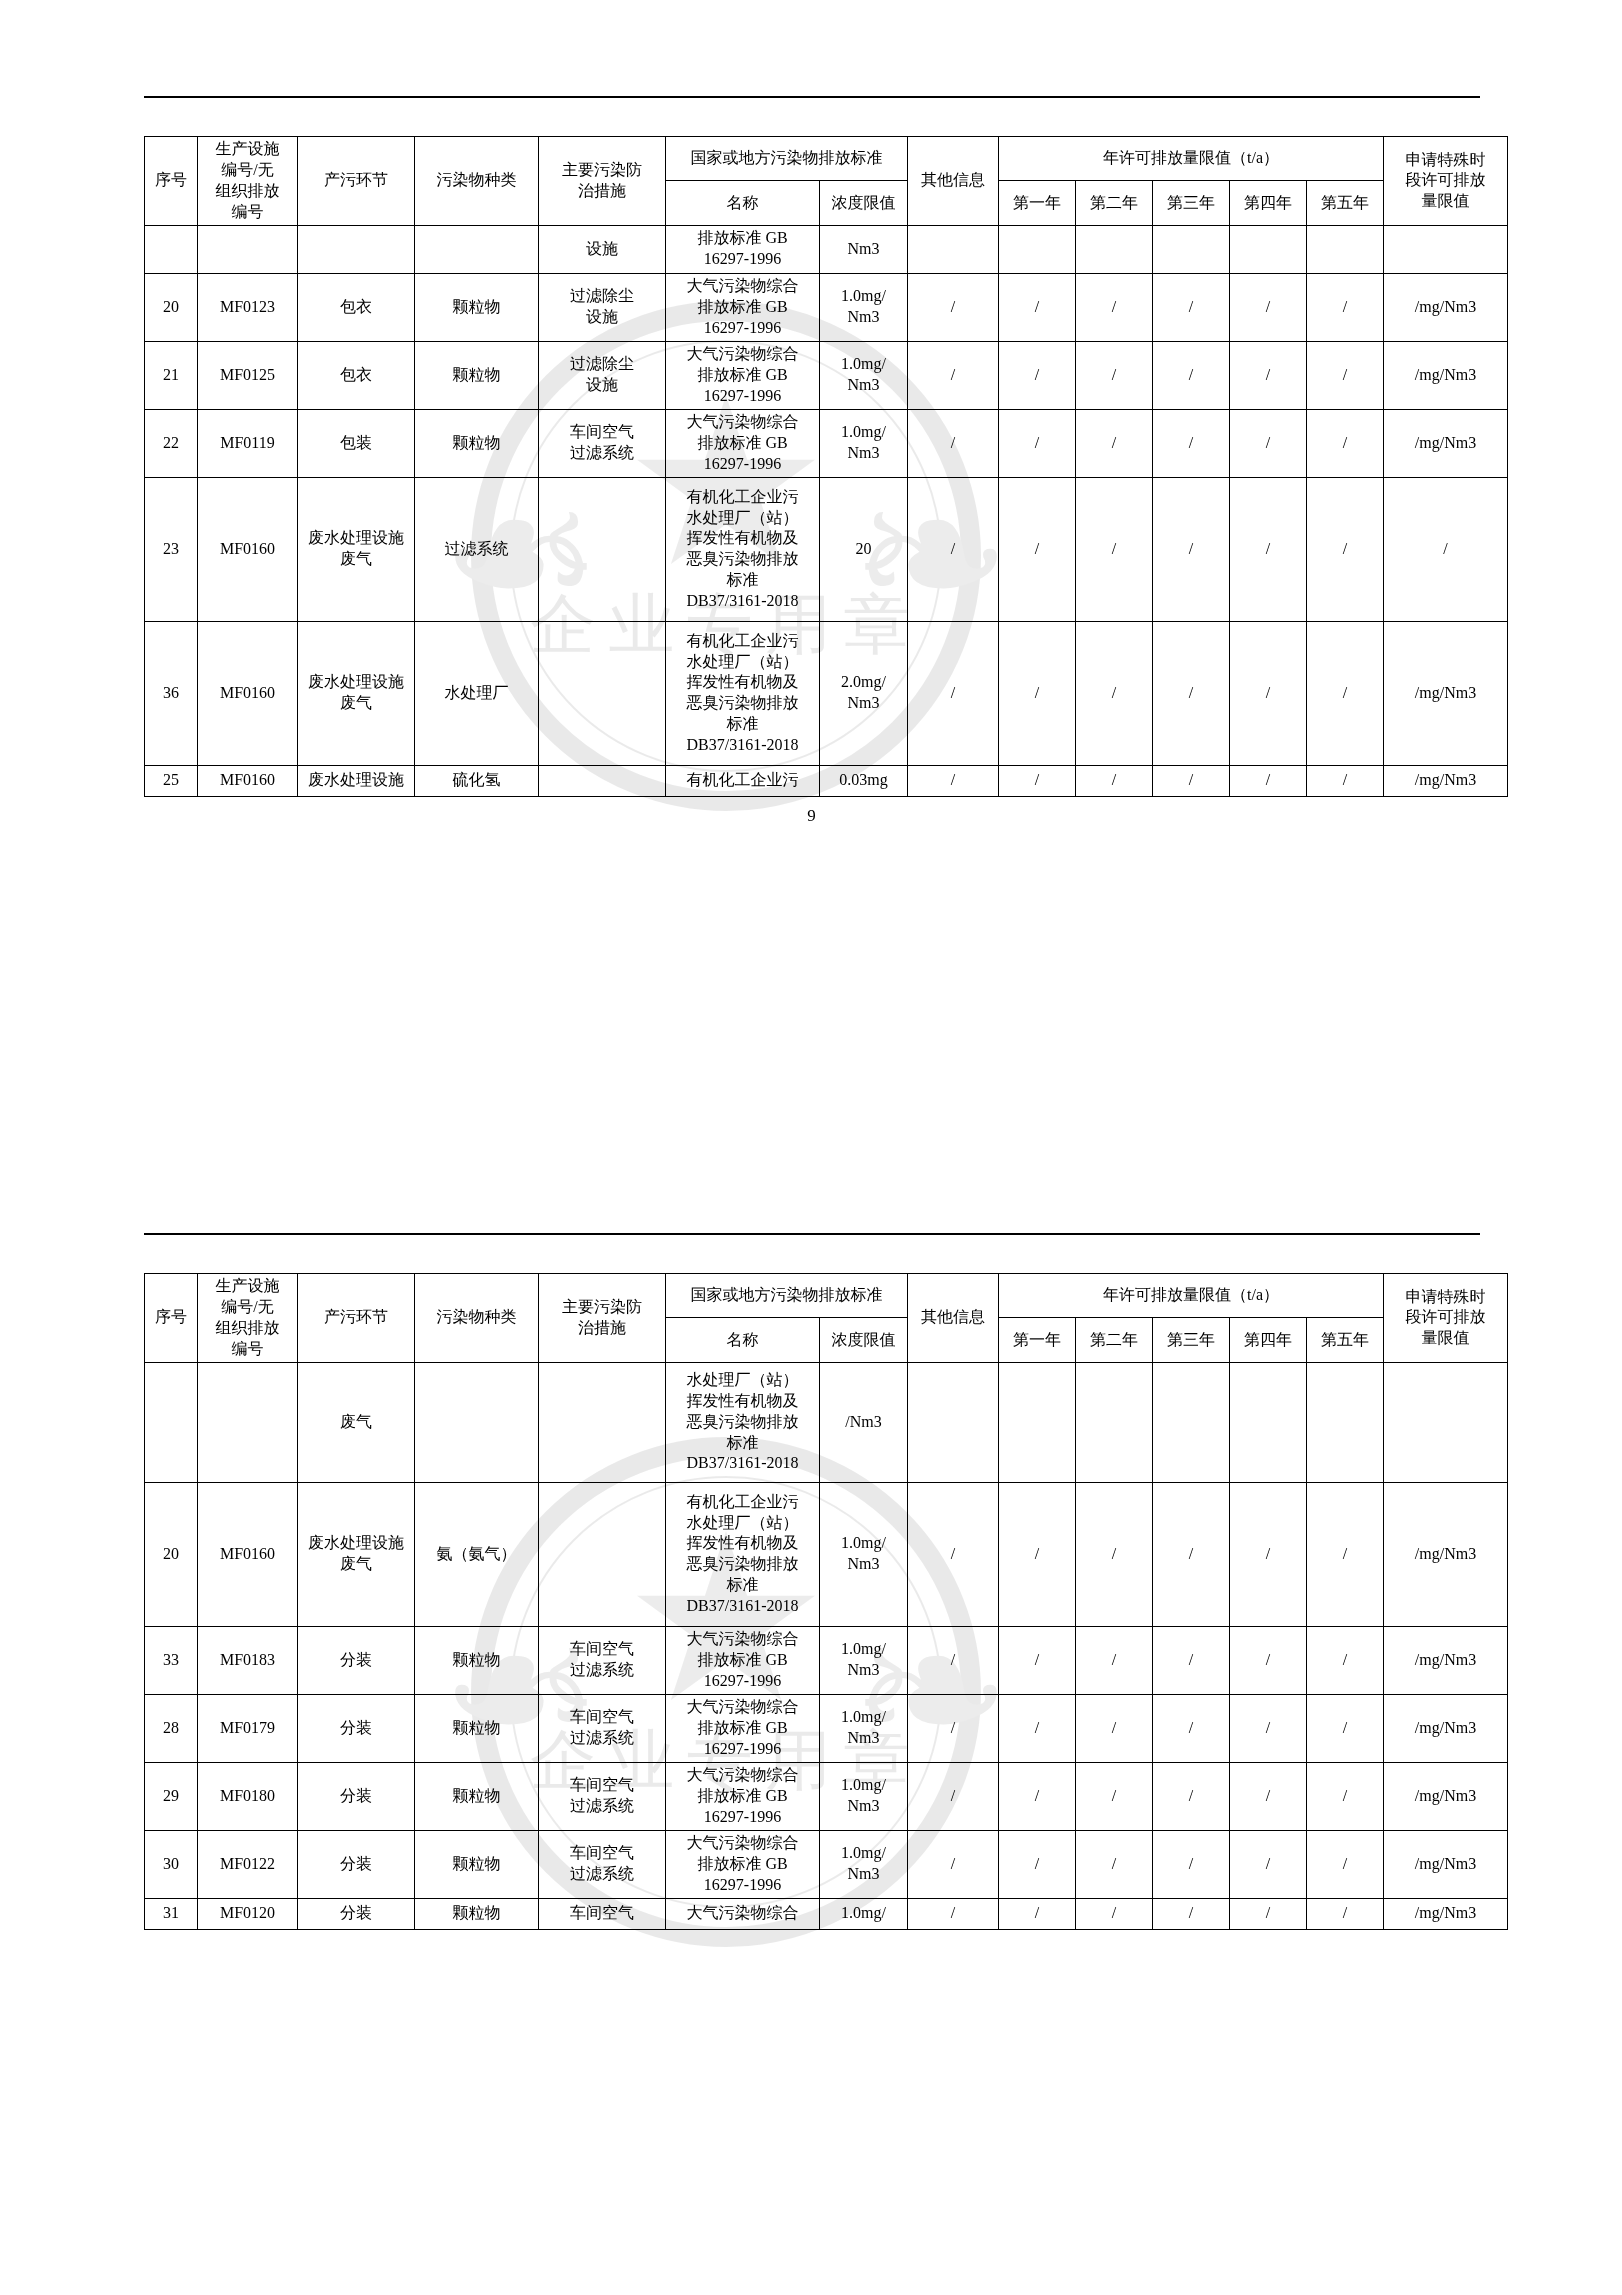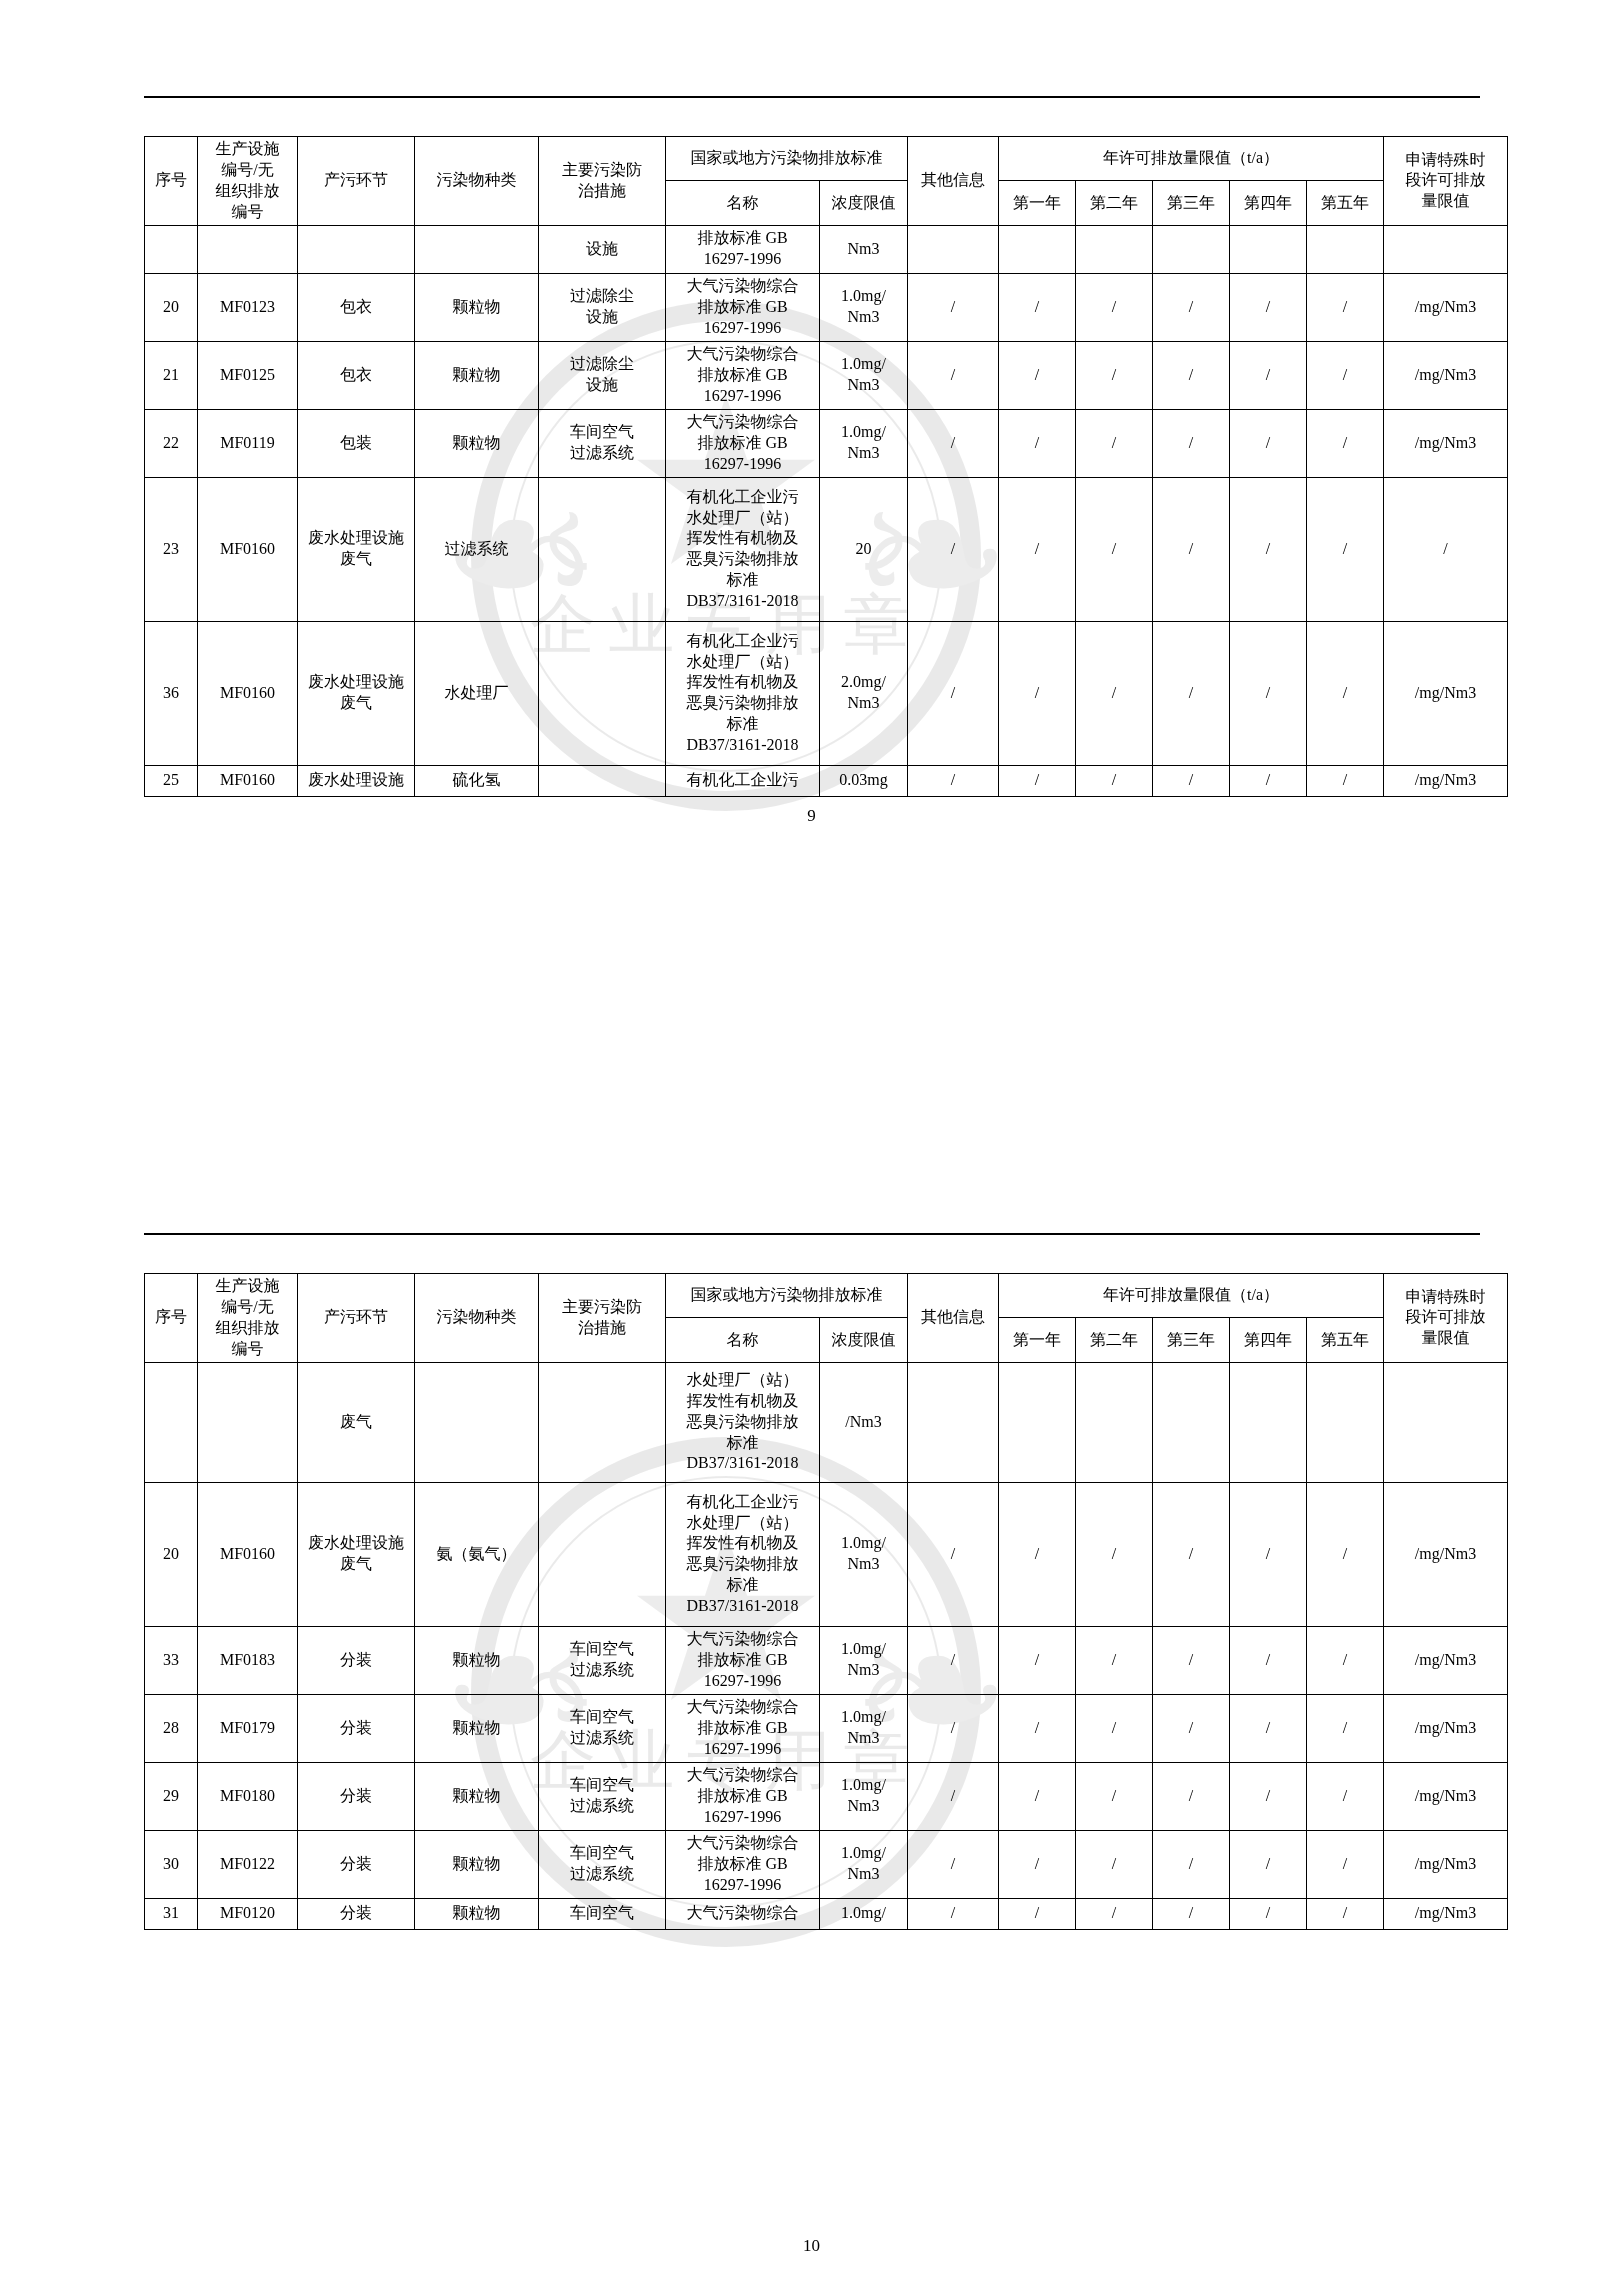--- a/index.html
+++ b/index.html
@@ -521,15 +521,14 @@
           <td class="slash multiline">/</td>
           <td class="slash multiline">/</td>
           <td class="slash multiline">/</td>
           <td class="slash multiline">/</td>
           <td class="slash multiline">/</td>
           <td class="num small multiline">/mg/Nm3</td>
         </tr>
       </tbody>
   </table>
 
-  <div class="pageno" style="top:1032px;">10</div>
 </div>
 
 
 </body></html>

